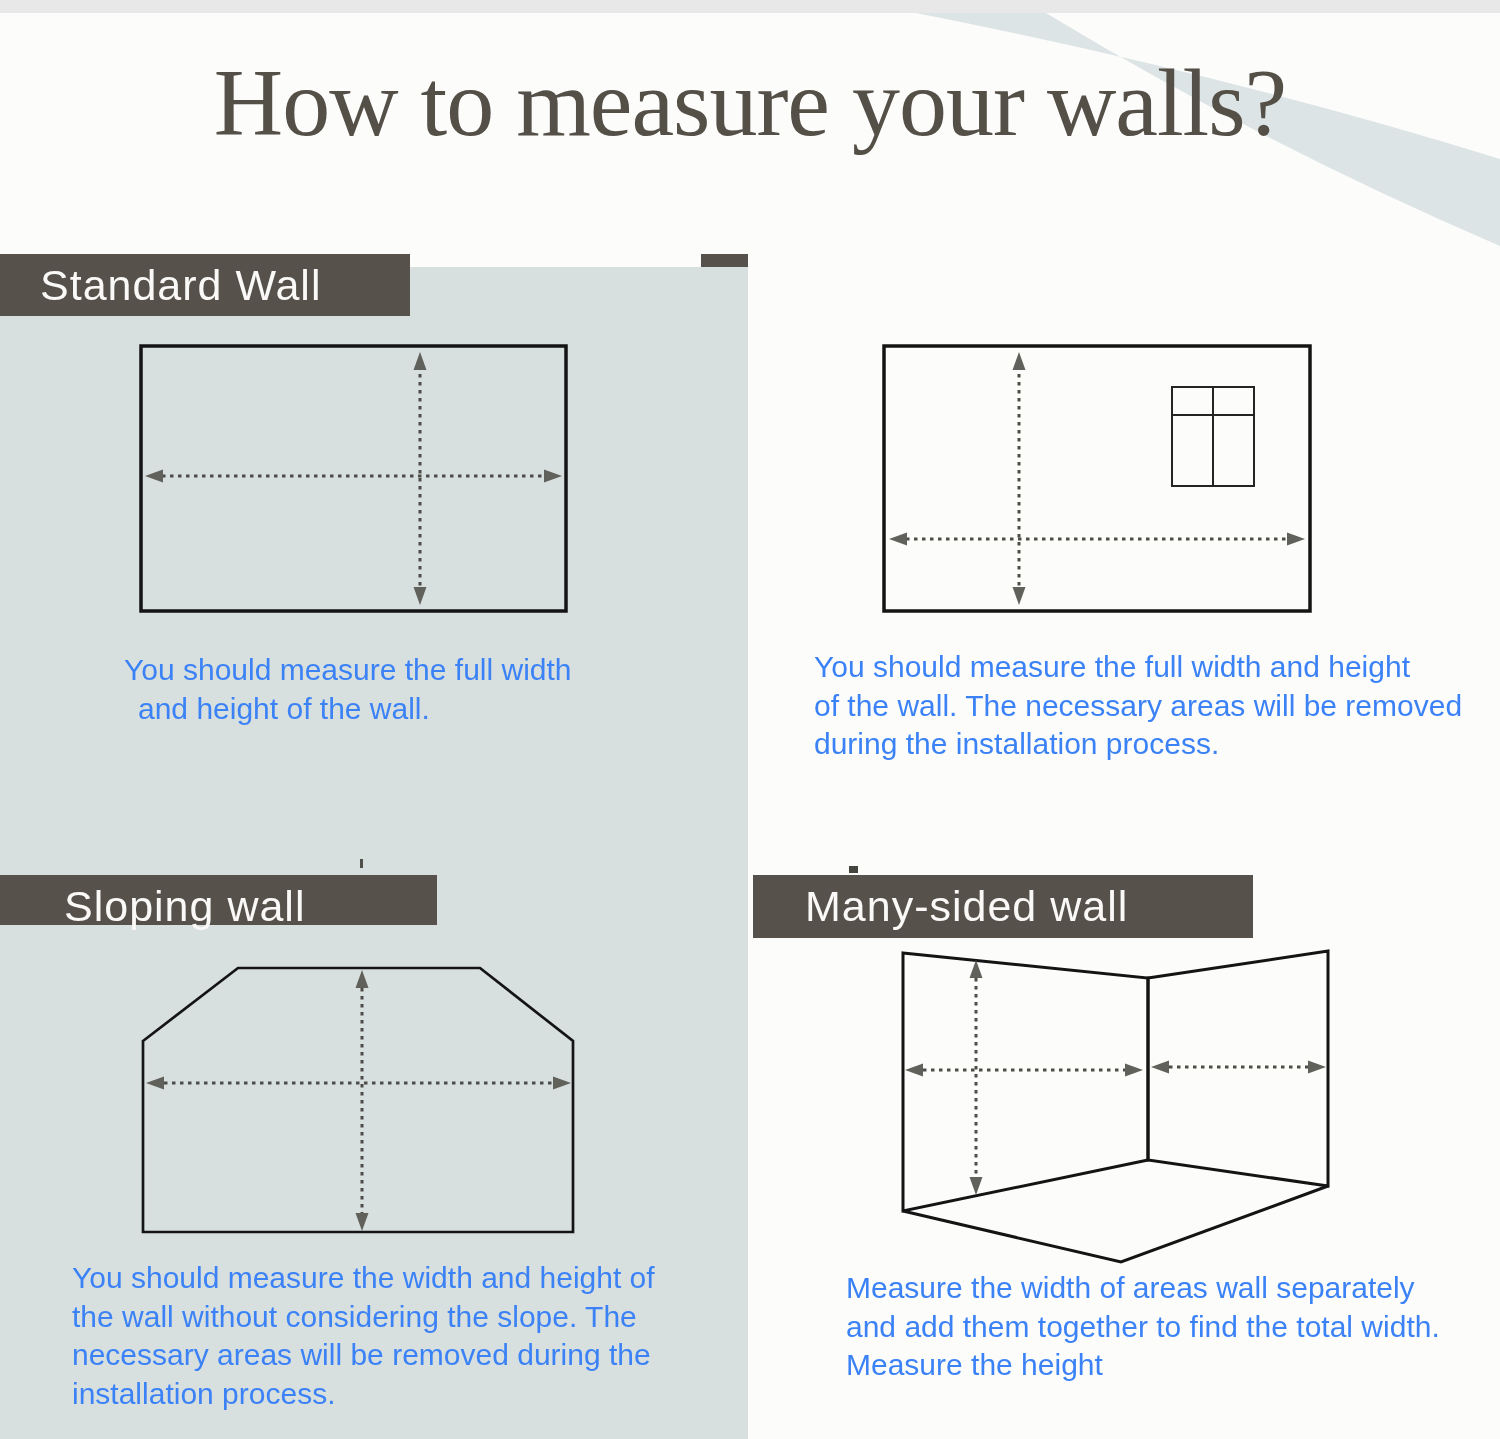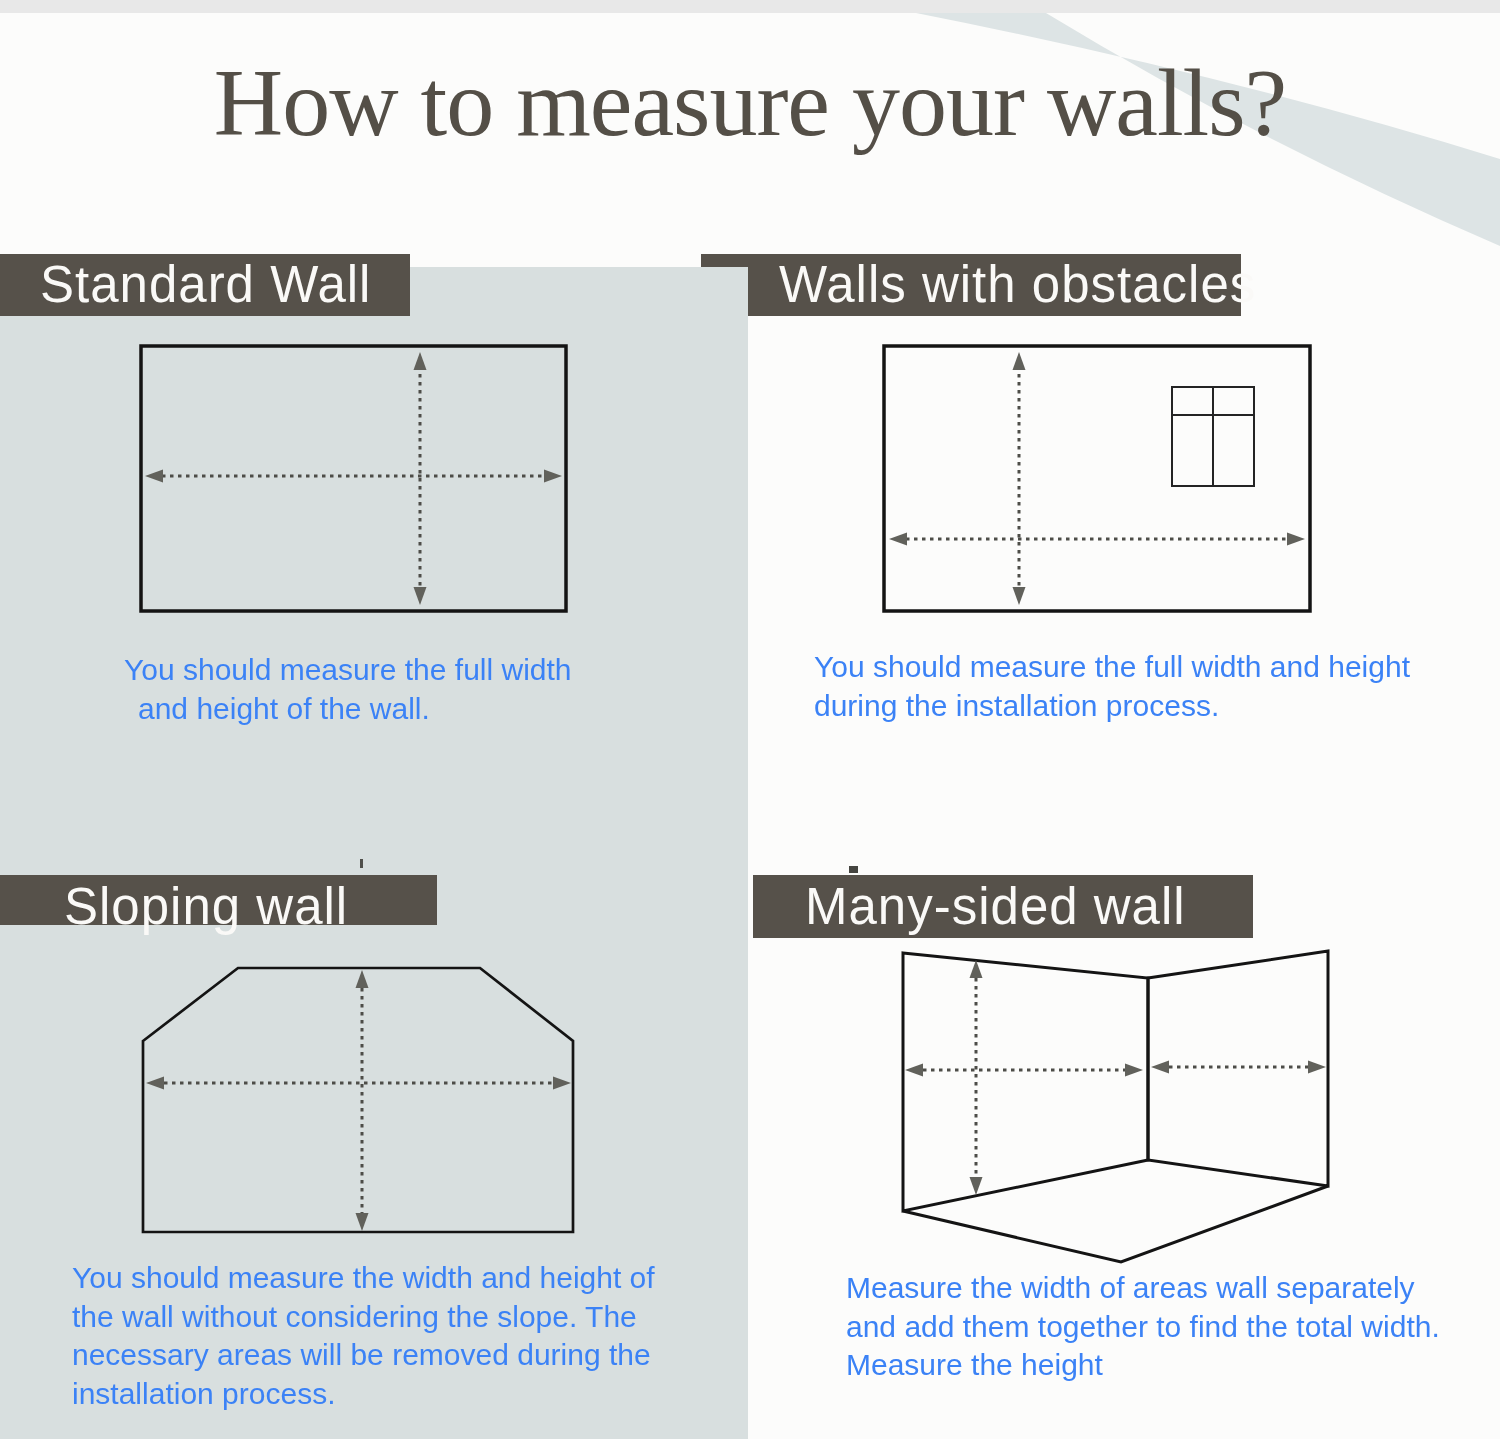--- a/index.html
+++ b/index.html
@@ -13,21 +13,21 @@
     position:absolute;left:0;top:34px;width:1500px;z-index:2;
     text-align:center;font-family:"Liberation Serif","DejaVu Serif",serif;
     font-size:96px;font-weight:400;color:#544f47;letter-spacing:-1px;
   }
   .left-panel{
     position:absolute;left:0;top:254px;width:748px;height:1179px;
     background:#d8dfdf;z-index:2;
   }
   .bar{
     position:absolute;height:62px;background:#56514a;z-index:3;
-    color:#faf9f7;font-size:51px;letter-spacing:1px;
+    color:#faf9f7;font-size:43px;letter-spacing:1px;
     line-height:62px;white-space:nowrap;
   }
   .bar-standard{left:0;top:241px;width:370px;padding-left:40px;}
   .bar-obstacles{left:748px;top:241px;width:462px;padding-left:31px;}
   .bar-obstacles-tail{
     position:absolute;left:701px;top:241px;width:47px;height:14px;
     background:#56514a;z-index:1;
   }
   .bar-sloping{left:0;top:862px;width:373px;height:50px;line-height:63px;padding-left:64px;}
   .bar-many{left:753px;top:862px;width:448px;height:63px;line-height:63px;padding-left:52px;}
@@ -61,21 +61,20 @@
   <svg class="ribbon" width="1500" height="260" viewBox="0 0 1500 260">
     <path d="M916,0 L1046,0 Q1260,130 1500,233 L1500,146 Q1230,62 916,0 Z" fill="#dde4e5"></path>
   </svg>
 
   <div class="page-title">How to measure your walls?</div>
 
   <div class="left-panel"></div>
 
   <div class="bar-obstacles-tail"></div>
   <div class="bar bar-standard">Standard Wall</div>
-  <div class="bar bar-obstacles">Walls with obstacles</div>
   <div class="bar bar-sloping">Sloping wall</div>
   <div class="bar bar-many">Many-sided wall</div>
 
   <svg class="diagram dg-standard" width="450" height="290" viewBox="0 0 450 290">
     <rect class="wall" x="11" y="8" width="425" height="265" stroke-width="3.5"></rect>
     <g>
       <line class="dash" x1="32" y1="138" x2="415" y2="138"></line>
       <polygon class="head" points="15,138 33,131.5 33,144.5"></polygon>
       <polygon class="head" points="432,138 414,131.5 414,144.5"></polygon>
     </g>
@@ -140,20 +139,21 @@
     </g>
   </svg>
 
   <div class="desc desc-standard">
     <div class="l1">You should measure the full width</div>
     <div class="l2">and height of the wall.</div>
   </div>
 
   <div class="desc desc-obstacles">
     <div>You should measure the full width and height</div>
+    <div>of the wall. The necessary areas will be removed</div>
     <div>during the installation process.</div>
   </div>
 
   <div class="desc desc-sloping">
     <div>You should measure the width and height of</div>
     <div>the wall without considering the slope. The</div>
     <div>necessary areas will be removed during the</div>
     <div>installation process.</div>
   </div>
 

